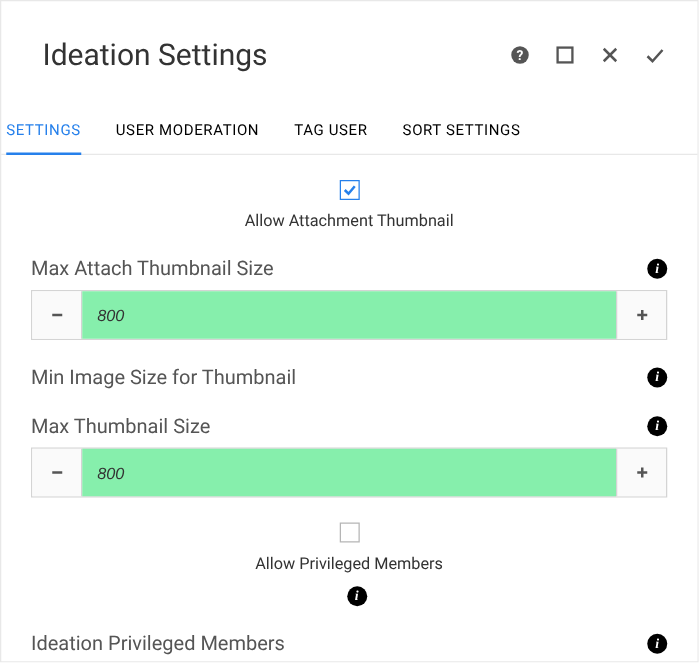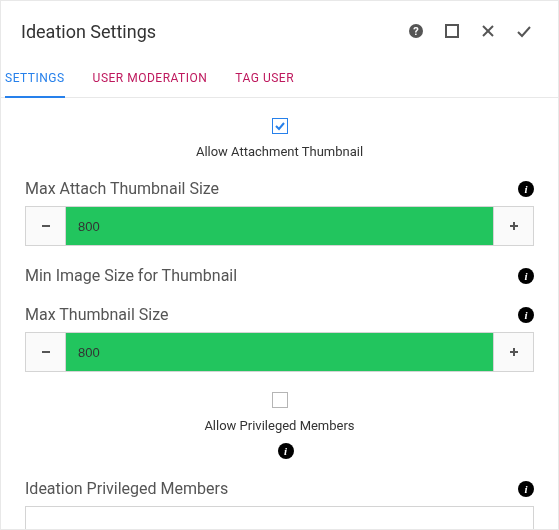--- a/index.html
+++ b/index.html
@@ -18,23 +18,23 @@
     display: flex;
     flex-direction: column;
     background: #fff;
   }
   .titlebar {
     display: flex;
     align-items: center;
     padding: 12px 16px 12px 16px;
   }
   .titlebar h1 {
-    font-size: 18px;
+    font-size: 24px;
     font-weight: 400;
-    margin: 4px;
+    margin: 17px;
     color: #333;
     flex: 1;
   }
   .titlebar .tb-icon {
     width: 36px;
     height: 36px;
     display: flex;
     align-items: center;
     justify-content: center;
     color: #555;
@@ -42,21 +42,21 @@
   }
   .tabs {
     display: flex;
     border-bottom: 1px solid #e8e8e8;
     padding: 0 4px;
     gap: 28px;
   }
   .tab {
     font-size: 12px;
     letter-spacing: 0.5px;
-    color: #be185d;
+    color: #000000;
     padding: 10px 0 12px 0;
     cursor: pointer;
     position: relative;
   }
   .tab.active {
     color: #2680eb;
   }
   .tab.active::after {
     content: "";
     position: absolute;
@@ -130,21 +130,22 @@
   }
   .stepper .btn:first-child { border-right: 1px solid #d4d4d4; }
   .stepper .btn:last-child  { border-left: 1px solid #d4d4d4; }
   .stepper input {
     flex: 1;
     border: none;
     padding: 0 12px;
     font-size: 13px;
     color: #333;
     outline: none;
-    background: #22c55e;
+    background: #86efac;
+    font-style: italic;
   }
   .textfield {
     width: 100%;
     height: 40px;
     border: 1px solid #d4d4d4;
     padding: 0 10px;
     font-size: 13px;
     outline: none;
     background: #fff;
   }
@@ -178,20 +179,21 @@
       <svg width="16" height="16" viewBox="0 0 16 16" stroke="#555" stroke-width="2" fill="none">
           <polyline points="2,9 6,13 14,4"></polyline>
         </svg>
     </div>
   </div>
 
   <div class="tabs">
     <div class="tab active">SETTINGS</div>
     <div class="tab">USER MODERATION</div>
     <div class="tab">TAG USER</div>
+    <div class="tab">SORT SETTINGS</div>
   </div>
 
   <div class="scroll">
 
     <div class="form-row check-row">
       <div class="checkbox checked">
         <svg width="12" height="12" viewBox="0 0 12 12" stroke="#2680eb" stroke-width="2" fill="none">
             <polyline points="2,6 5,9 10,3"></polyline>
           </svg>
       </div>

